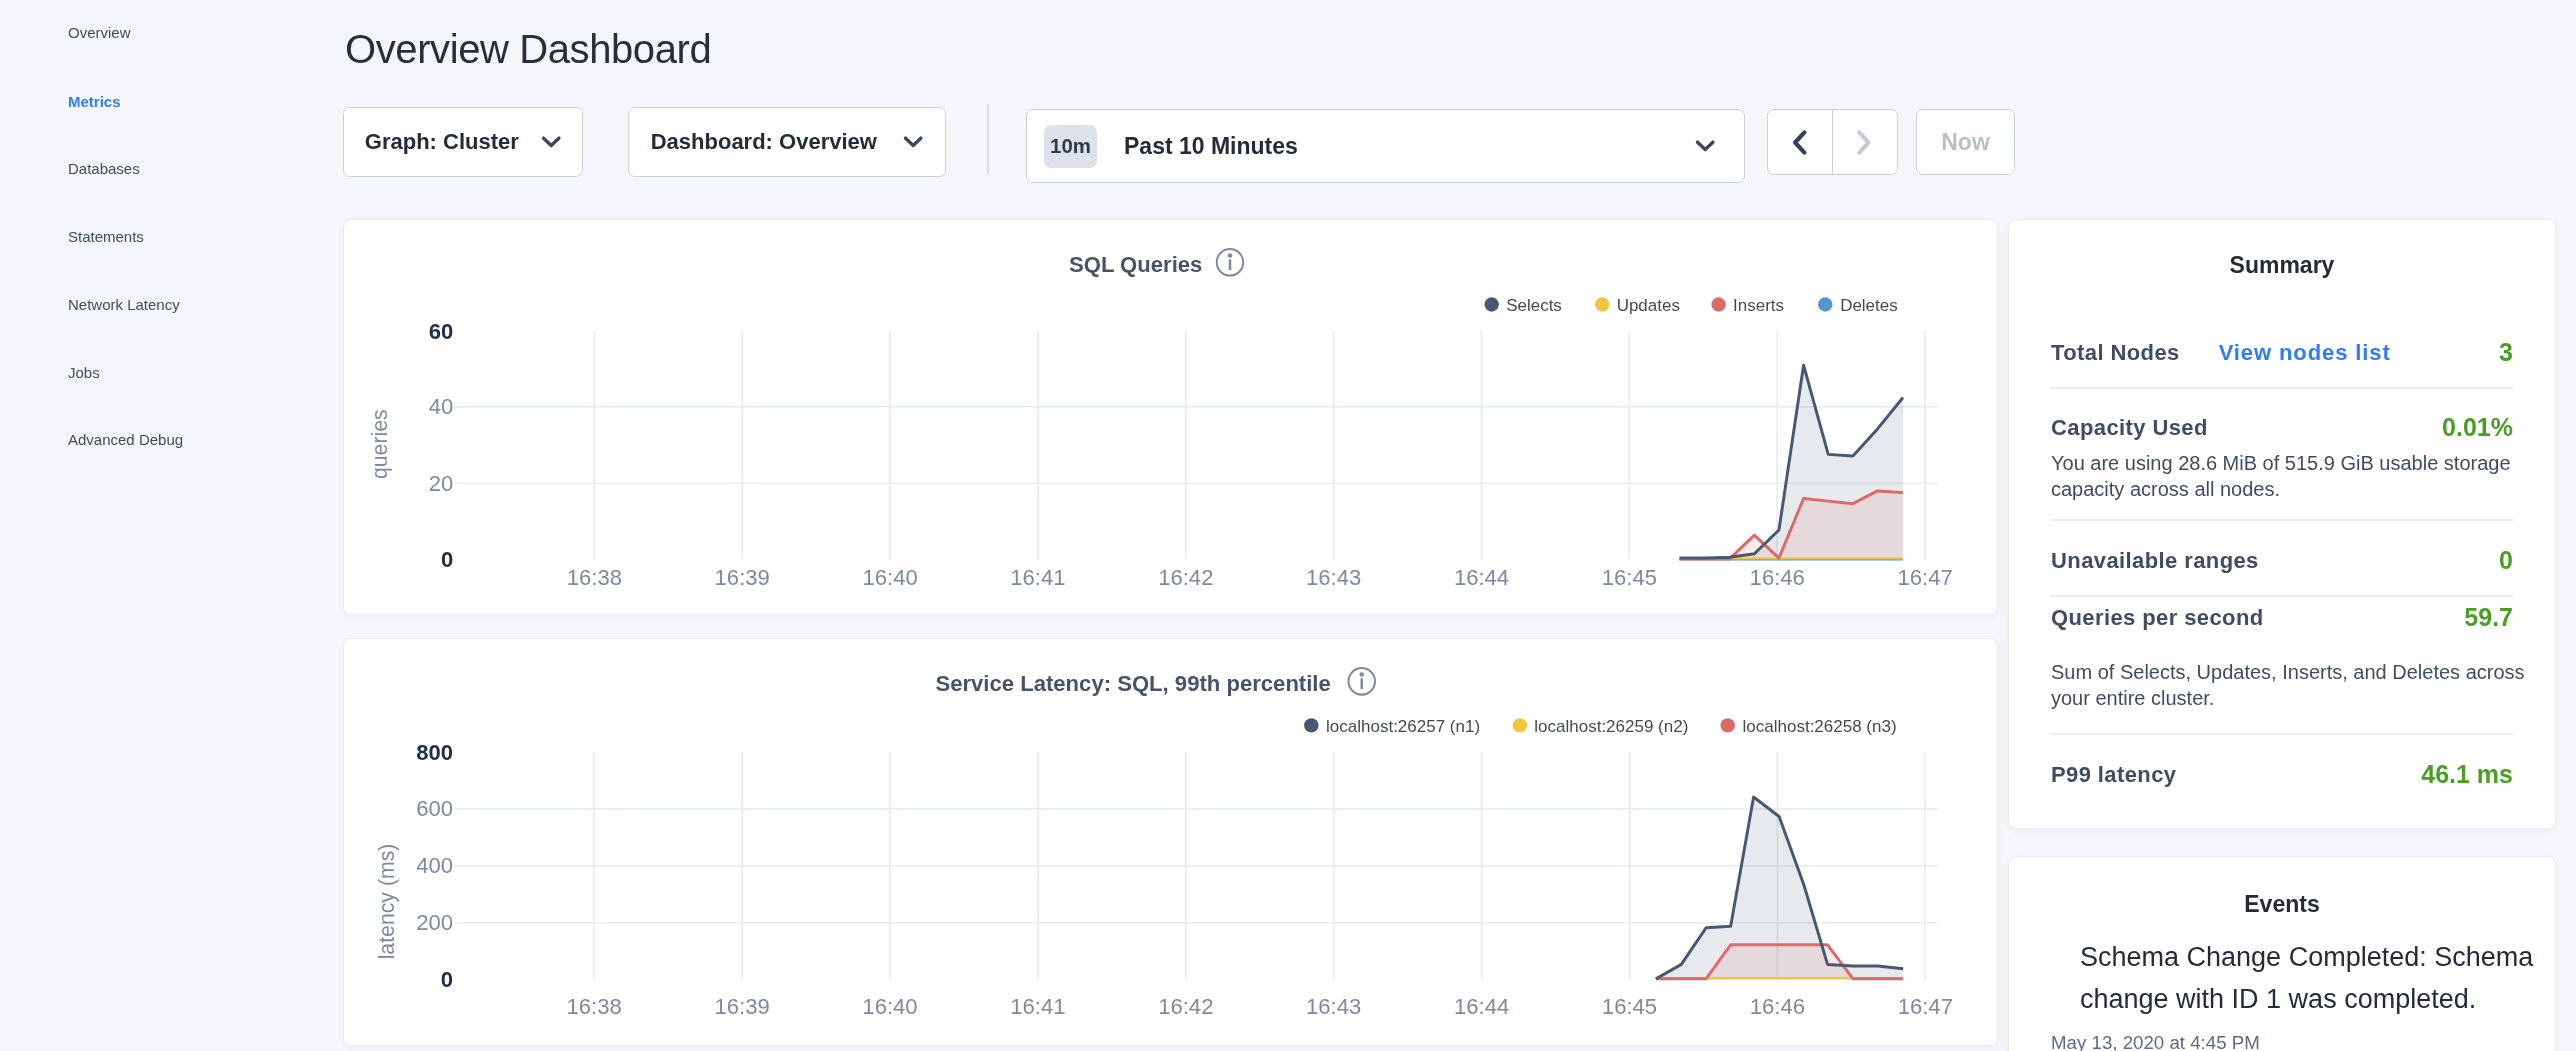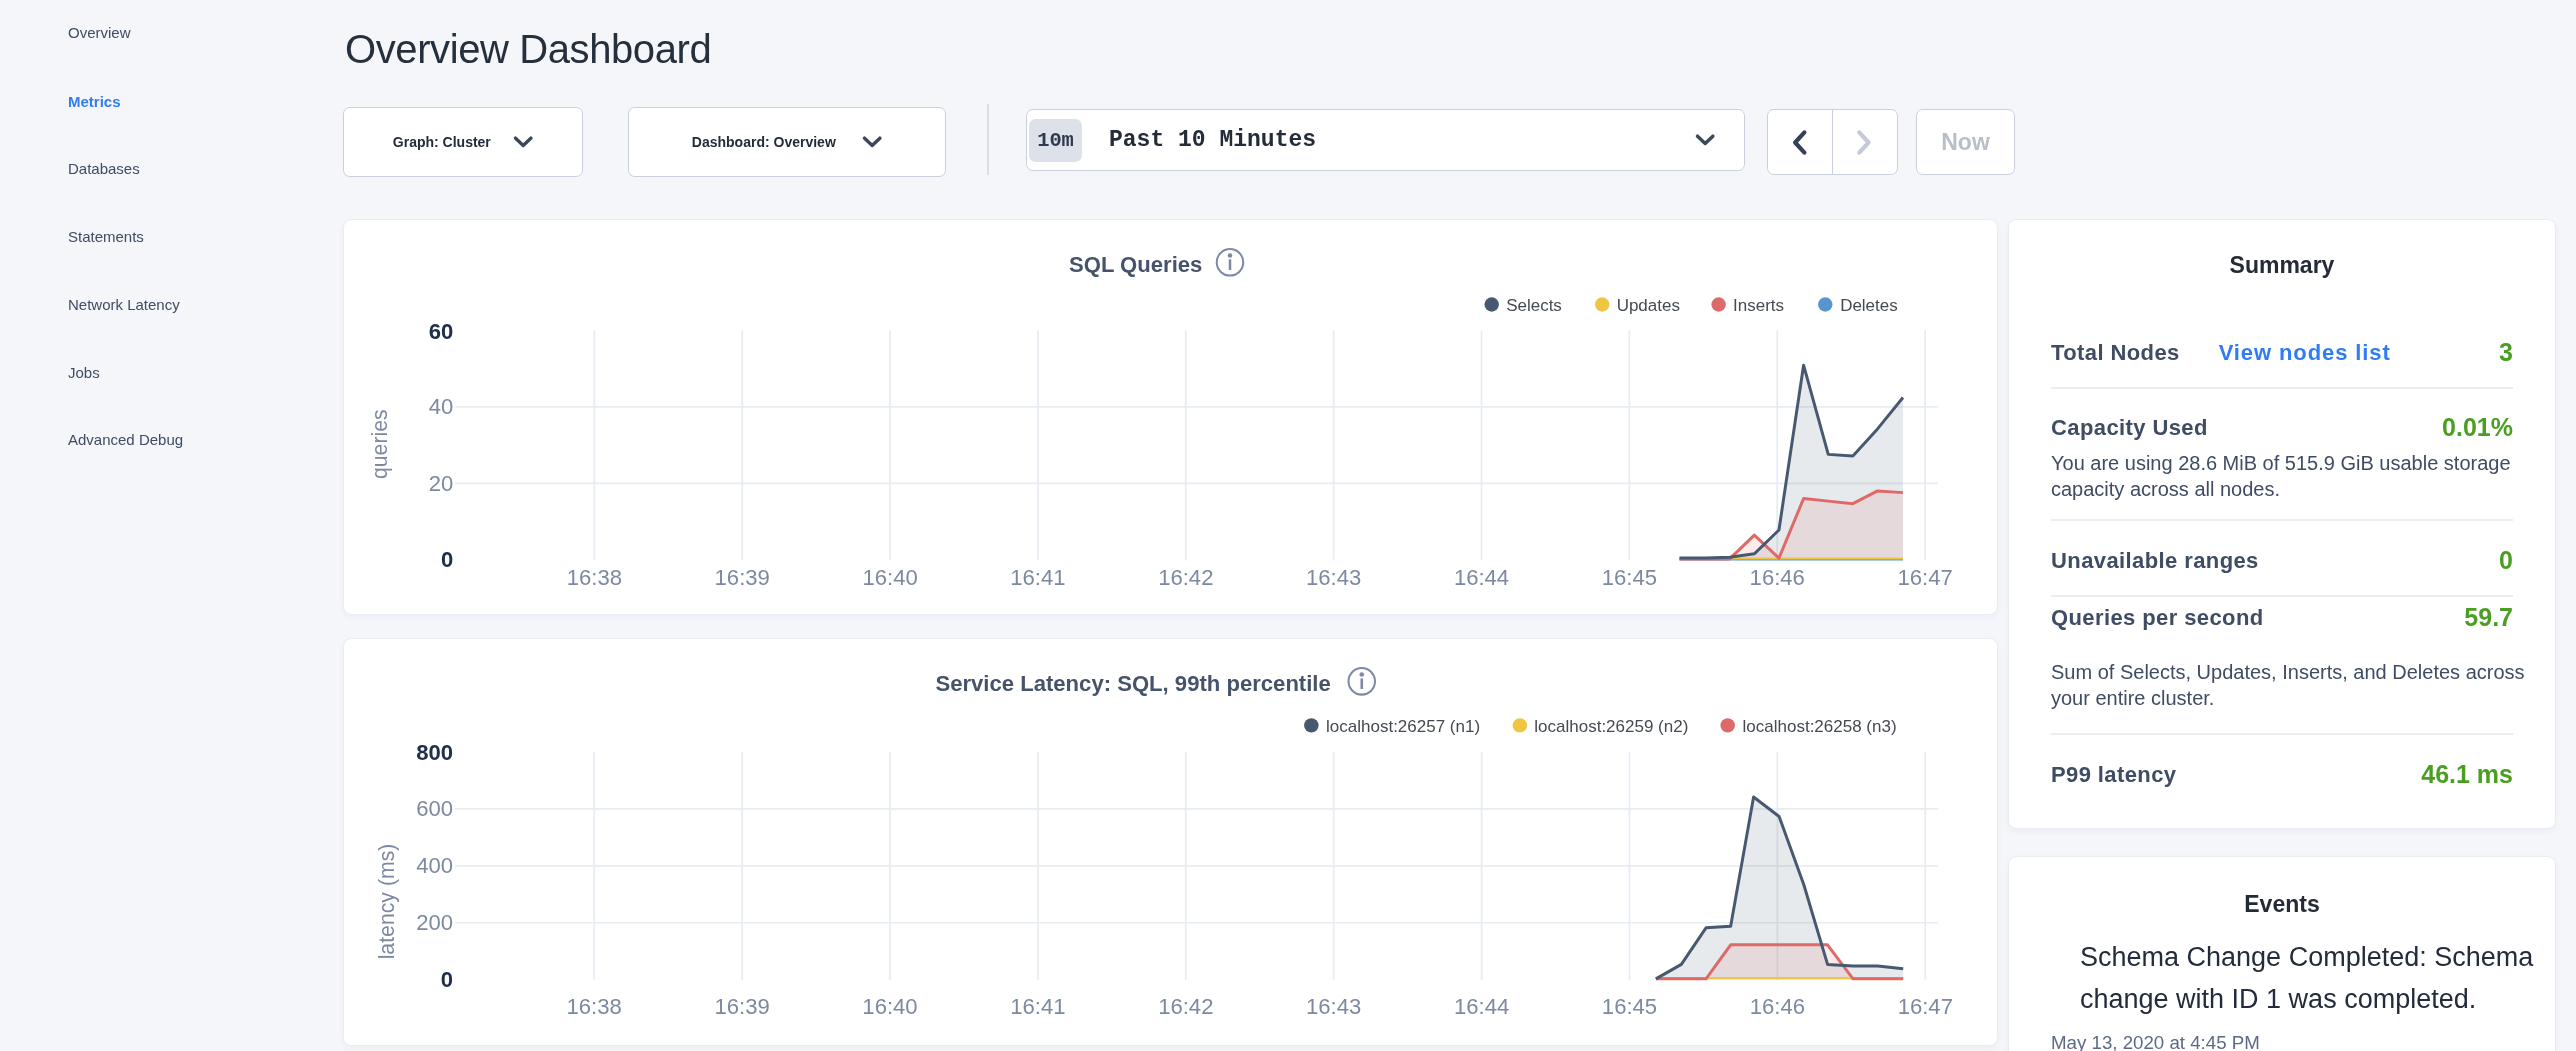--- a/index.html
+++ b/index.html
@@ -6,21 +6,21 @@
   html,body { width:2576px; height:1051px; overflow:hidden; }
   body { background:#f4f6fa; font-family:"Liberation Sans", sans-serif; position:relative; }
   .abs { position:absolute; }
   
   .nav a { display:block; position:absolute; left:24px; font-size:15px; color:#3f4c63; white-space:nowrap; text-decoration:none; transform:translateY(-50%);margin-left:44px; }
   .nav a.active { color:#2f7df0; font-weight:bold; }
   
   .title { position:absolute; left:345px; top:29px; font-size:40px; letter-spacing:-0.4px; color:#26303c; line-height:1; }
   
   .box { position:absolute; background:#fff; border:1.7px solid #c9d0dc; border-radius:6.8px; display:flex; align-items:center; }
-  .ddtext { font-size:14px; font-weight:bold; color:#242c3a; white-space:nowrap; }
+  .ddtext { font-size:22px; font-weight:bold; color:#242c3a; white-space:nowrap; }
   .vdiv { position:absolute; width:1.7px; background:#d8dde6; }
   .badge10 { background:#dde1e9; border-radius:6.8px; font-size:20.4px; font-weight:bold; color:#2e3a4e; width:53px; height:43px; display:flex; align-items:center; justify-content:center; }
   .greyb { font-size:23px; font-weight:bold; color:#b8bfc9; }
   
   .card { position:absolute; background:#fff; border:1.7px solid #e9ecf2; border-radius:8.5px; box-shadow:0 2.6px 6.8px rgba(40,50,70,0.04); }
   
   .crow { position:absolute; left:0; right:0; transform:translateY(-50%); }
   .sumtitle { text-align:center; font-size:23px; font-weight:bold; color:#242b37; }
   .sumrow { display:flex; align-items:center; }
   .sumhead { font-size:22px; font-weight:bold; color:#3f4c63; letter-spacing:0.4px; white-space:nowrap; }
@@ -51,21 +51,21 @@
       <path d="M3 2.5 L12 11 L21 2.5" fill="none" stroke="#3c4758" stroke-width="4" stroke-linecap="round" stroke-linejoin="round"></path>
     </svg>
   </div>
   <div class="box" style="left:628px; top:107px; width:318px; height:70px; justify-content:center; gap:26px;">
     <span class="ddtext">Dashboard: Overview</span>
     <svg width="20.4" height="12" viewBox="0 0 24 14">
       <path d="M3 2.5 L12 11 L21 2.5" fill="none" stroke="#3c4758" stroke-width="4" stroke-linecap="round" stroke-linejoin="round"></path>
     </svg>
   </div>
   <div class="vdiv" style="left:987px; top:104px; height:71px;"></div>
-  <div class="box" style="left:1026px; top:109px; width:719px; height:62px; padding:0 29px 0 2px;font-family:Liberation Mono, monospace;">
+  <div class="box" style="left:1026px; top:109px; width:719px; height:74px; padding:0 29px 0 17px;">
     <span class="badge10">10m</span>
     <span class="ddtext" style="margin-left:27px; font-size:23px;">Past 10 Minutes</span>
     <svg width="20.4" height="12" viewBox="0 0 24 14" style="margin-left:auto;">
       <path d="M3 2.5 L12 11 L21 2.5" fill="none" stroke="#3c4758" stroke-width="4" stroke-linecap="round" stroke-linejoin="round"></path>
     </svg>
   </div>
   <div class="box" style="left:1767px; top:109px; width:131px; height:66px;">
     <div style="width:50%; height:100%; display:flex; align-items:center; justify-content:center; border-right:1.7px solid #c9d0dc;">
       <svg width="18.7" height="27" viewBox="0 0 22 32">
         <path d="M17 4 L6 16 L17 28" fill="none" stroke="#36405a" stroke-width="5" stroke-linecap="round" stroke-linejoin="round"></path>

